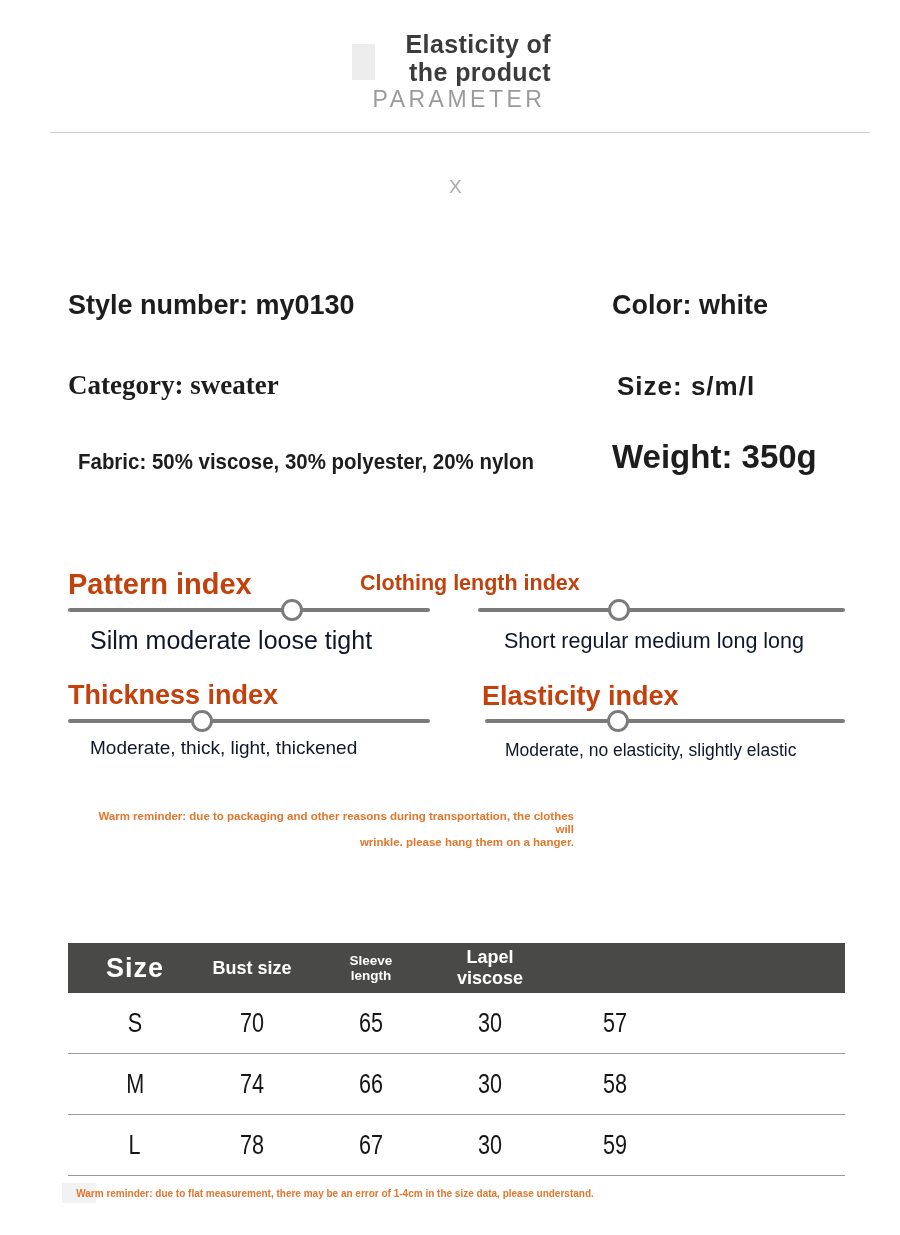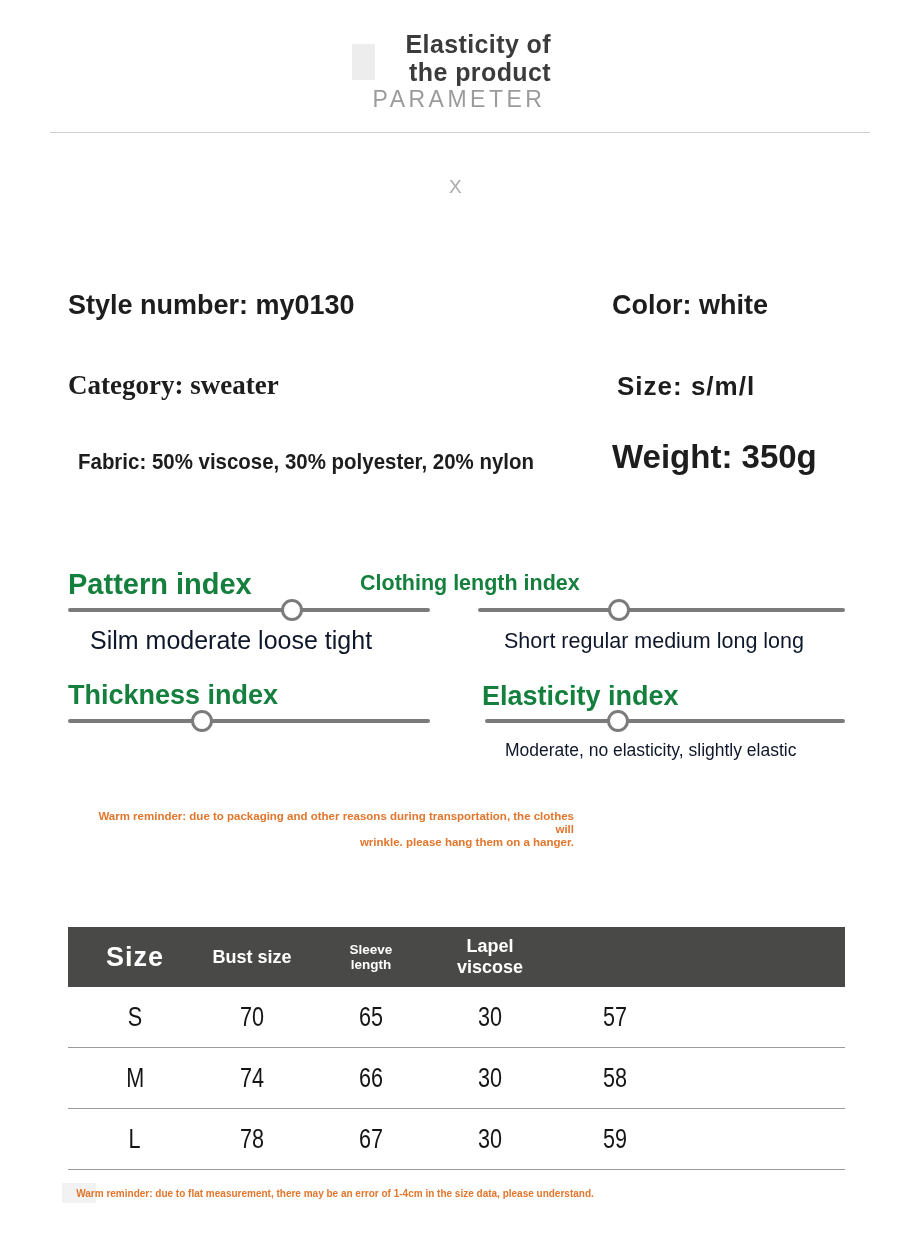--- a/index.html
+++ b/index.html
@@ -20,21 +20,21 @@
   
   .spec { position:absolute; font-weight:bold; color:#1d1d1d; white-space:nowrap; z-index:1; }
   .spec-style    { top:290px; left:68px;  font-size:27px; }
   .spec-color    { top:290px; left:612px; font-size:27px; }
   .spec-category { top:370px; left:68px;  font-size:27px;font-family:Liberation Serif, serif; }
   .spec-size     { top:371px; left:617px; font-size:26px; letter-spacing:1px; }
   .spec-fabric   { top:449px; left:78px;  font-size:22px; transform:scaleX(0.93); transform-origin:left top; }
   .spec-weight   { top:438px; left:612px; font-size:33px; }
 
   
-  .idx-title { position:absolute; font-weight:bold; color:#15803d; white-space:nowrap; }
+  .idx-title { position:absolute; font-weight:bold; color:#c2410c; white-space:nowrap; }
   .idx-pattern    { top:568px; left:68px;  font-size:29px; }
   .idx-clothing   { top:571px; left:360px; font-size:21.5px; }
   .idx-thickness  { top:680px; left:68px;  font-size:27px; }
   .idx-elasticity { top:681px; left:482px; font-size:27px; }
 
   .slider { position:absolute; height:22px; }
   .slider .track { position:absolute; top:9px; left:0; right:0; height:4px; background:#7b7b7b; border-radius:2px; }
   .slider .knob { position:absolute; top:0; width:22px; height:22px; box-sizing:border-box;
     border:3px solid #7b7b7b; border-radius:50%; background:#ffffff; transform:translateX(-50%); }
   .sl-pattern    { top:599px; left:68px;  width:362px; }
@@ -50,21 +50,21 @@
 
   
   .reminder-top { position:absolute; top:810px; left:80px; width:494px; text-align:right;
     color:#e2762c; font-weight:bold; font-size:11.5px; line-height:13px; }
   .reminder-bottom { position:absolute; top:1188px; left:55px; width:560px; text-align:center;
     color:#e2762c; font-weight:bold; font-size:10px; }
 
   
   .size-table { position:absolute; top:927px; left:68px; width:777px; }
   .thead, .trow { display:grid; grid-template-columns:134px 100px 138px 100px 150px 155px; align-items:center; }
-  .thead { height:60px; background:#494947; color:#ffffff; }
+  .thead { height:50px; background:#494947; color:#ffffff;margin-top:16px; }
   .th { text-align:center; font-weight:bold; }
   .th-size   { font-size:27px; letter-spacing:1px; }
   .th-normal { font-size:18px; }
   .th-small  { font-size:13.5px; line-height:1.12; }
   .th-small span { display:inline-block; max-width:62px; }
   .trow { height:60px; border-bottom:1px solid #9a9a9a; color:#151515; font-size:27px; }
   .td { text-align:center; }
   .td span { display:inline-block; transform:scaleX(0.8); }
 </style>
 </head>
@@ -109,20 +109,21 @@
 
   <div class="slider sl-thickness">
     <div class="track"></div>
     <div class="knob" style="left: 37%;"></div>
   </div>
   <div class="slider sl-elasticity">
     <div class="track"></div>
     <div class="knob" style="left: 37%;"></div>
   </div>
 
+  <div class="idx-caption cap-thickness">Moderate, thick, light, thickened</div>
   <div class="idx-caption cap-elasticity">Moderate, no elasticity, slightly elastic</div>
 
   <div class="reminder-top">
     <div>Warm reminder: due to packaging and other reasons during transportation, the clothes will</div>
     <div>wrinkle. please hang them on a hanger.</div>
   </div>
 
   <div class="size-table">
     <div class="thead">
       <div class="th th-size">Size</div>

